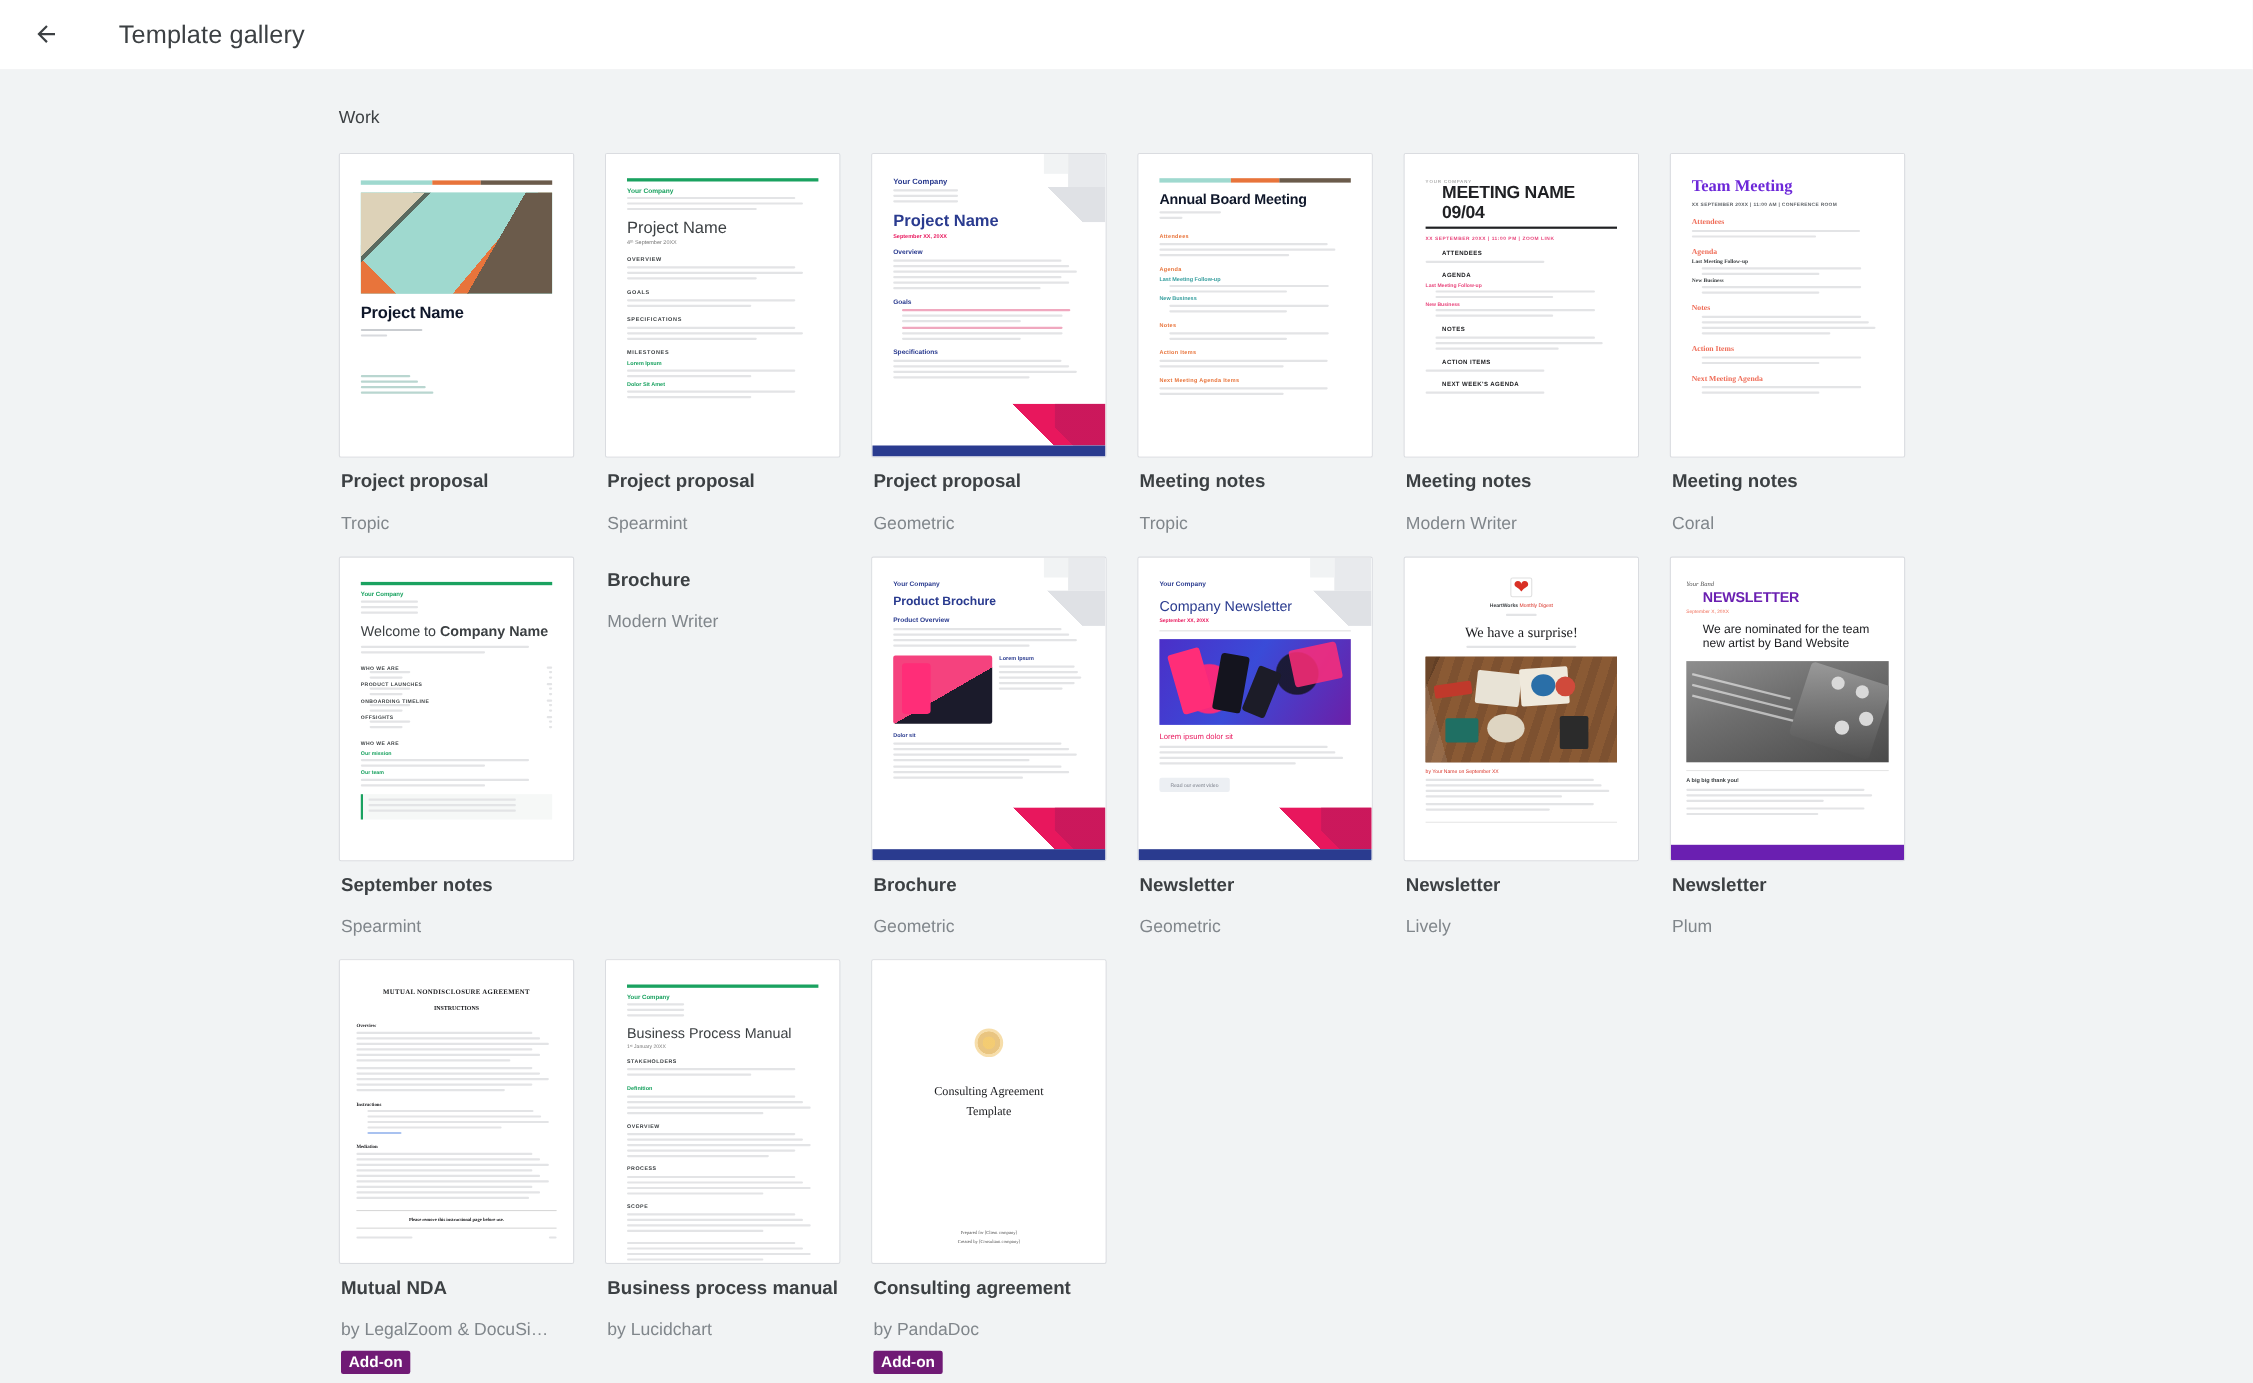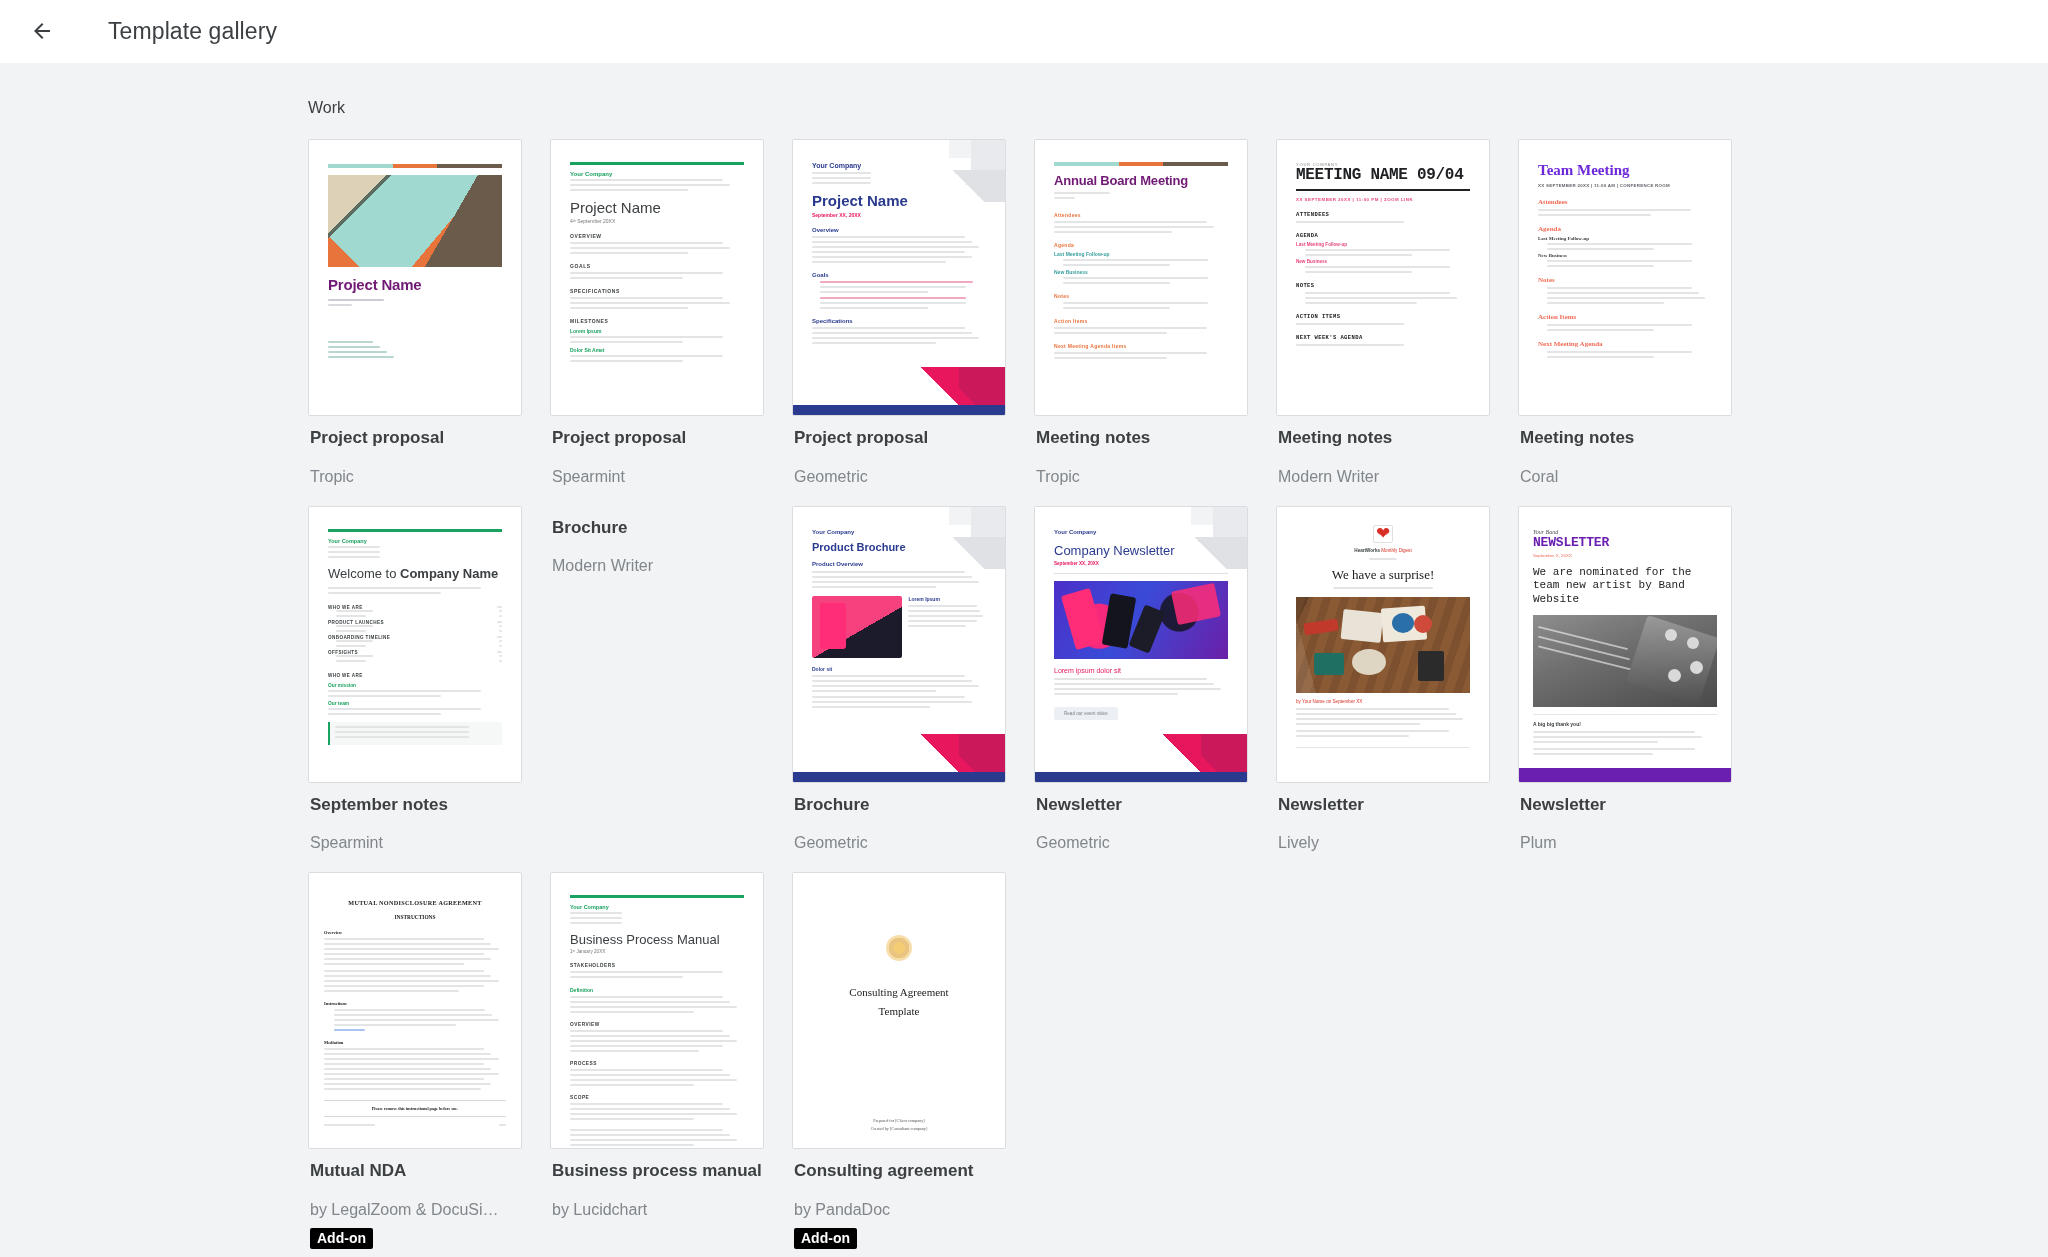--- a/index.html
+++ b/index.html
@@ -64,21 +64,21 @@
   .t-name{
     font-size:17px;color:#3c4043;font-weight:700;
     line-height:1.28; letter-spacing:0;
   }
   .t-sub{
     font-size:16px;color:#80868b;font-weight:400;
     line-height:1.3; margin-top:18px;
   }
   .badge{
     display:inline-block;margin-top:7px;
-    background:#000000;color:#fff;
+    background:#701a75;color:#fff;
     font-size:14px;font-weight:700;
     padding:2px 7px 3px 7px;border-radius:2px;
     line-height:1.15;
   }
 
   
   .pg{ position:absolute; inset:0; background:#fff; }
   .pad{ position:absolute; left:19px; right:19px; top:22px; }
   .ln{ height:2px; background:#e3e4e6; border-radius:1px; margin-bottom:3px; } .ln.xs{ width:32%; }
   .blk{ margin-bottom:9px; }
@@ -87,21 +87,21 @@
   .tropic-bar{ display:flex; height:4px; width:100%; margin-bottom:7px;}
   .tropic-bar i{display:block;height:100%;}
 
   
   .tropic-img{
     position:relative;width:100%;height:92px;overflow:hidden;
     background:#9fd9cf;
   }
 
   .big-title{
-    font-weight:700;color:#701a75;letter-spacing:-.2px;
+    font-weight:700;color:#0f172a;letter-spacing:-.2px;
   }
 
   
   .geo-tr{
     position:absolute;top:0;right:0;width:74px;height:62px;overflow:hidden;
   }
   .geo-tr .g1{position:absolute;top:0;right:0;width:34px;height:30px;background:#e8eaed;}
   .geo-tr .g2{position:absolute;top:0;right:34px;width:22px;height:18px;background:#f1f3f4;}
   .geo-tr .g3{position:absolute;top:30px;right:0;width:74px;height:32px;
               background:linear-gradient(225deg,#dfe1e5 0 50%, transparent 50%);}
@@ -165,21 +165,21 @@
   }
   .heart-glyph{
     color:#d93025;font-size:17px;line-height:20px;text-align:center;
   }
 
   .flower{
     width:26px;height:26px;margin:0 auto;border-radius:50%;
     background:radial-gradient(circle,#f3c96b 0 30%, #e8c27a 32% 55%, #f6dca6 57% 100%);
     opacity:.95;
   }
-  .sans-cond{ font-family:Liberation Mono, monospace; }
+  .sans-cond{ font-family:Liberation Sans, sans-serif;margin-left:15px; }
   .serif{ font-family:"Liberation Serif", serif; }
   .center{ text-align:center; }
 </style>
 </head>
 <body>
 
 <div class="topbar">
   <button class="back-btn">
     <span>
       <svg width="24" height="24" viewBox="0 0 24 24" aria-hidden="true">

